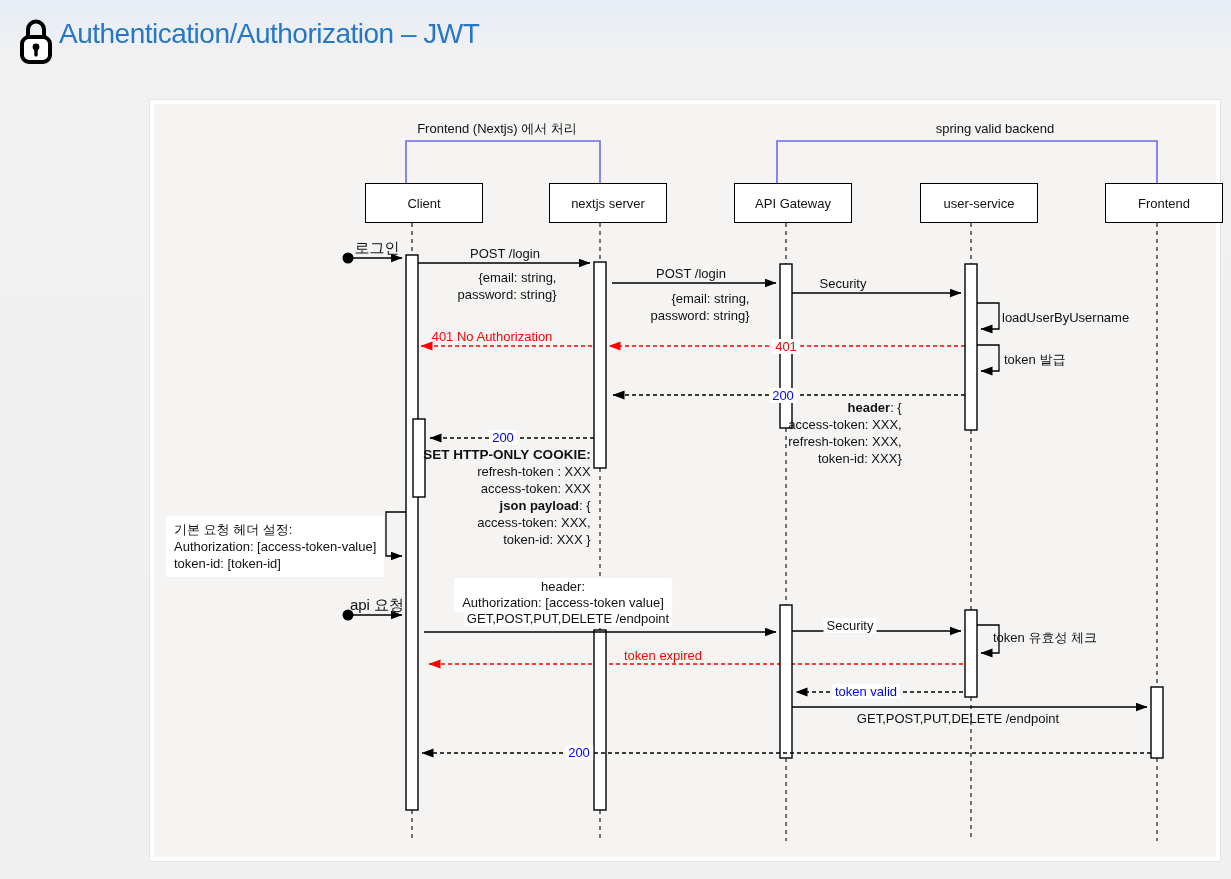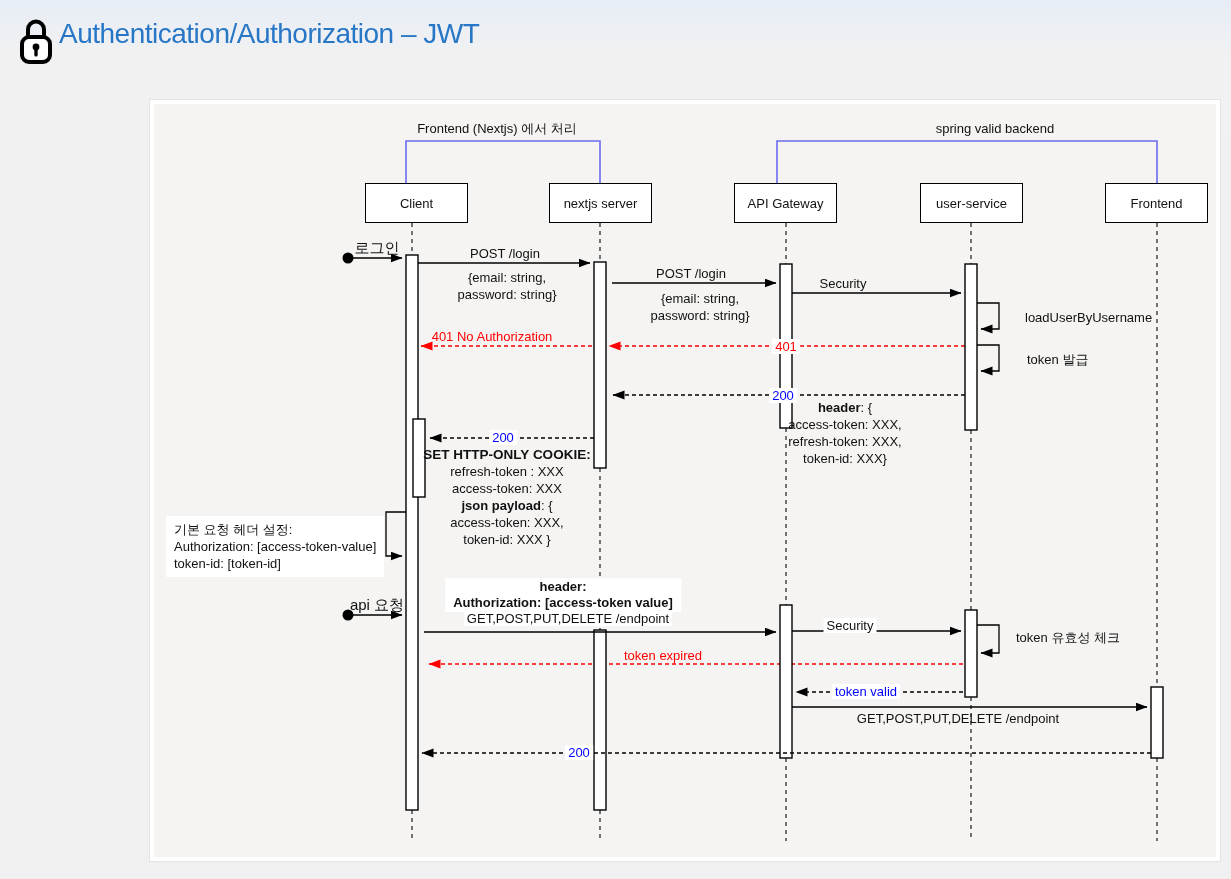--- a/index.html
+++ b/index.html
@@ -6,37 +6,37 @@
   .page{position:relative;width:1231px;height:879px;overflow:hidden;
         background:linear-gradient(180deg,#e7edf6 0px,#f1f1f2 55px,#f0f0f1 100%);
         font-family:"Liberation Sans","DejaVu Sans",sans-serif;color:#111;}
   .title{position:absolute;left:59px;top:18px;font-size:28px;font-weight:400;
          letter-spacing:-0.5px;color:#2777c6;white-space:nowrap;}
   .lock{position:absolute;left:15px;top:17px;}
   .panel{position:absolute;left:150px;top:100px;width:1070px;height:761px;
          box-sizing:border-box;background:#f5f4f3;border:4px solid #ffffff;
          box-shadow:0 0 0 1px #e4e4e4;}
   svg.layer{position:absolute;left:0;top:0;pointer-events:none;}
-  .pbox{position:absolute;width:103px;height:40px;background:#fff;border:1.5px solid #000;
+  .pbox{position:absolute;width:118px;height:40px;background:#fff;border:1.5px solid #000;
         box-sizing:border-box;display:flex;align-items:center;justify-content:center;
         font-size:13px;}
   .lbl{position:absolute;font-size:13px;line-height:15px;white-space:nowrap;
        transform:translateX(-50%);text-align:left;}
   .lbl.sm{font-size:15px;}
-  .lbl.leftal{transform:none;text-align:right;margin-left:23px;}
+  .lbl.leftal{transform:none;text-align:right;}
   .lbl.red{color:#ff0000;}
   .lbl.blue{color:#0000ff;}
   .lbl.wbg{background:#ffffff;padding:0 3px;}
   .blk{position:absolute;font-size:13px;line-height:17px;transform:translateX(-50%);
-       text-align:center;white-space:nowrap;}
+       text-align:right;white-space:nowrap;}
   .blk .tl{font-weight:700;font-size:13.5px;}
   .notebox{position:absolute;background:#ffffff;font-size:13px;line-height:17px;
            padding:5px 8px;white-space:nowrap;}
   .hdrbox{position:absolute;background:#ffffff;font-size:13px;line-height:16px;
-          transform:translateX(-50%);text-align:center;padding:1px 8px;white-space:nowrap;font-weight:bold;}
+          transform:translateX(-50%);text-align:center;padding:1px 8px;white-space:nowrap;}
   b{font-weight:700;}
 </style>
 </head>
 <body>
 
 <div class="page">
 
   <svg class="lock" width="42" height="48" viewBox="0 0 42 48">
     <path d="M13,21 V12.5 A8,8 0 0 1 29,12.5 V21" fill="none" stroke="#000" stroke-width="4" stroke-linecap="round"></path>
     <rect x="7" y="20" width="28" height="25" rx="7" fill="#fff" stroke="#000" stroke-width="4"></rect>

